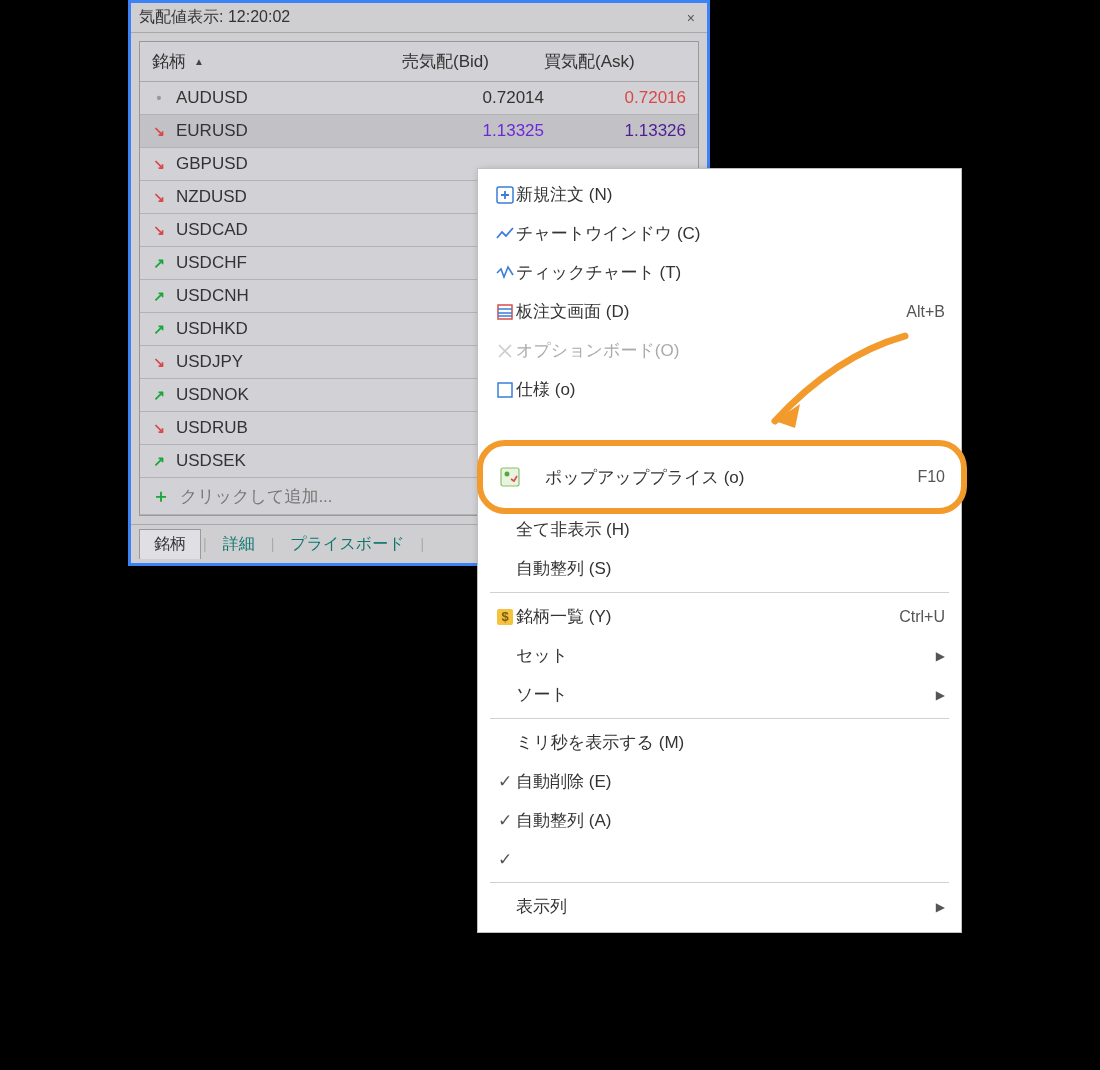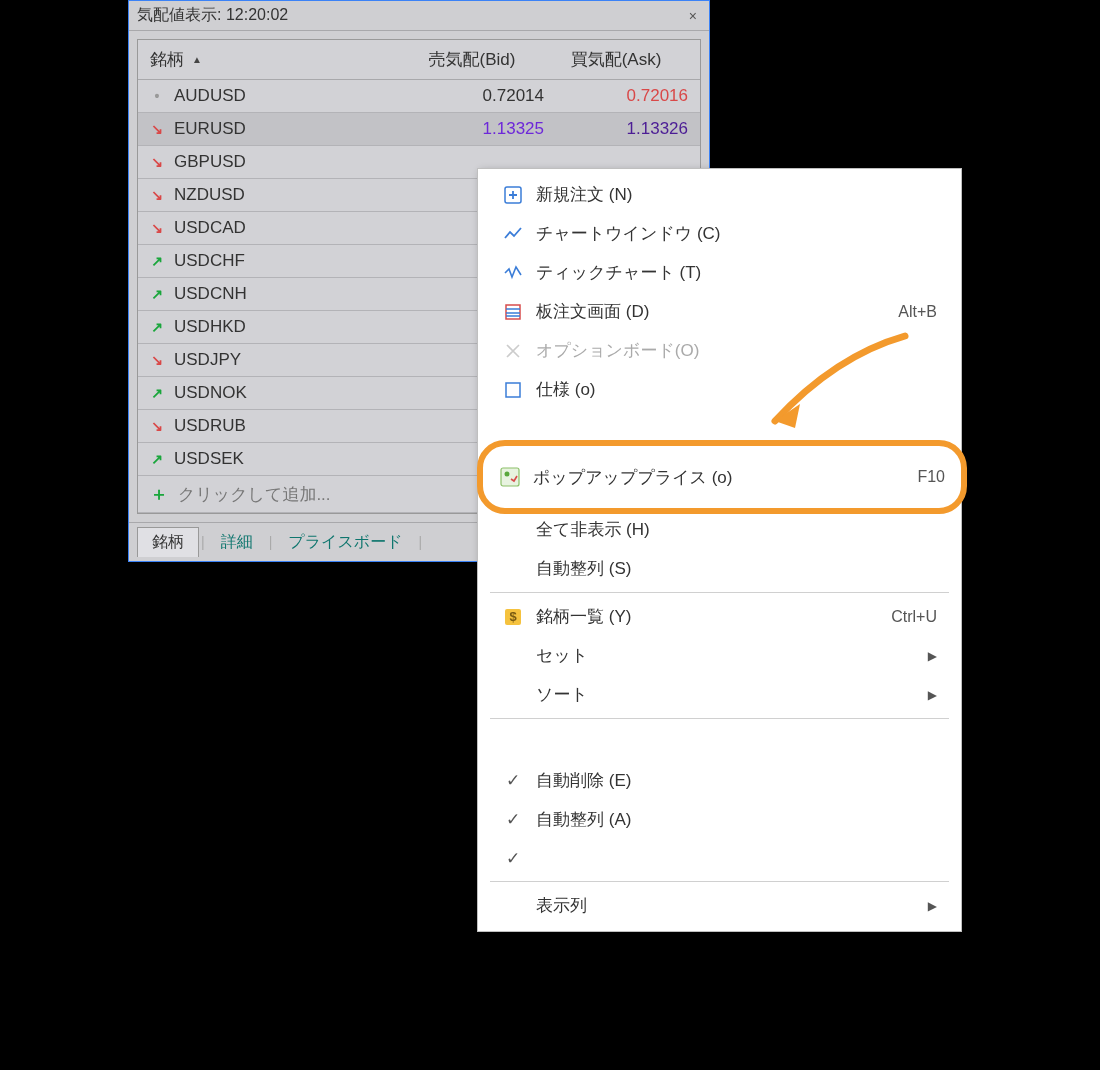--- a/index.html
+++ b/index.html
@@ -10,21 +10,21 @@
       width: 1100px;
       height: 1070px;
       position: relative;
     }
     .window {
       position: absolute;
       left: 128px;
       top: 0;
       width: 582px;
       background: #cfcfd2;
-      border: 1px solid #3b82f6;
+      border: 3px solid #3b82f6;
     }
     .titlebar {
       display: flex;
       align-items: center;
       padding: 4px 8px;
       font-size: 16px;
       color: #333;
       background: #cfcfd2;
       border-bottom: 1px solid #a8a8ab;
     }
@@ -44,21 +44,21 @@
     .header-row {
       display: flex;
       align-items: center;
       padding: 8px 12px;
       font-size: 17px;
       color: #333;
       background: #d2d2d6;
       border-bottom: 1px solid #a8a8ab;
     }
     .hdr-sym { width: 250px; display: flex; align-items: center; gap: 8px; }
-    .hdr-bid, .hdr-ask { flex: 1; text-align: center; }
+    .hdr-bid, .hdr-ask { flex: 1; text-align: left; }
     .sort-arrow { font-size: 10px; color: #444; }
     .row {
       display: flex;
       align-items: center;
       padding: 6px 12px;
       font-size: 17px;
       color: #333;
       border-bottom: 1px solid #b3b3b7;
       background: #d2d2d6;
     }
@@ -103,25 +103,24 @@
       top: 168px;
       width: 485px;
       background: #fff;
       border: 1px solid #bfbfbf;
       box-shadow: 3px 3px 8px rgba(0,0,0,0.3);
       padding: 6px 0;
     }
     .mitem {
       display: flex;
       align-items: center;
-      padding: 8px 24px;
+      padding: 8px 16px;
       font-size: 17px;
       color: #333;
       cursor: pointer;
-      gap: 12px;
     }
     .mitem.disabled { color: #aaa; }
     .micon {
       width: 22px; height: 22px;
       display: inline-flex; align-items: center; justify-content: center;
       flex-shrink: 0;
     }
     .mlabel { flex: 1; }
     .mshort { color: #555; font-size: 16px; }
     .msep {
@@ -143,21 +142,21 @@
       background: #fff;
       z-index: 100;
       display: flex;
       align-items: center;
     }
     .highlight-inner {
       display: flex;
       align-items: center;
       padding: 0 16px;
       width: 100%;
-      gap: 12px;
+      gap: 24px;
       font-size: 17px;
       color: #333;
     }
     .annot-arrow {
       position: absolute;
       left: 745px;
       top: 326px;
       width: 180px;
       height: 120px;
       z-index: 200;
@@ -381,20 +380,21 @@
     <span class="subarrow">▶</span>
   </div>
   <div class="mitem">
     <span class="micon"></span>
     <span class="mlabel">ソート</span>
     <span class="subarrow">▶</span>
   </div>
   <div class="msep"></div>
   <div class="mitem">
     <span class="micon"></span>
+    <span class="mlabel">ミリ秒を表示する (M)</span>
   </div>
   <div class="mitem">
     <span class="micon check">✓</span>
     <span class="mlabel">自動削除 (E)</span>
   </div>
   <div class="mitem">
     <span class="micon check">✓</span>
     <span class="mlabel">自動整列 (A)</span>
   </div>
   <div class="mitem">

